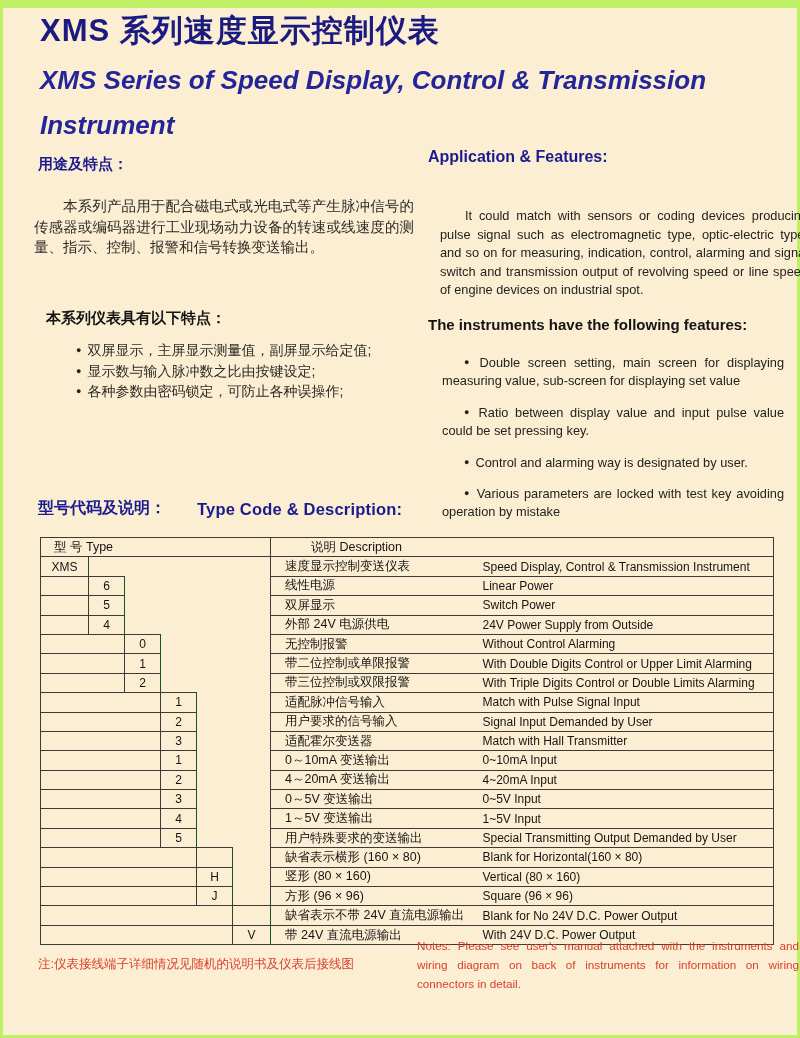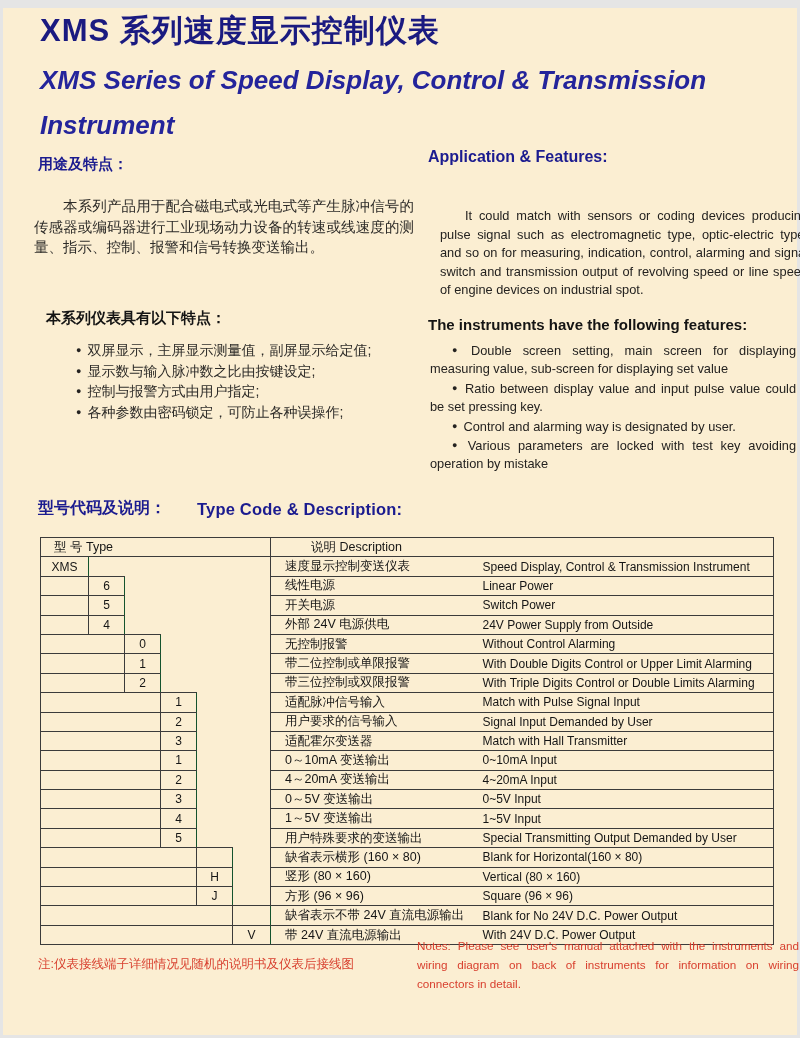--- a/index.html
+++ b/index.html
@@ -1,16 +1,16 @@
 <!DOCTYPE html>
 <html><head>
 <meta charset="utf-8">
 <style>
   html,body{margin:0;padding:0;background:#ffffff;}
-  .page{position:relative;width:800px;height:1038px;background:#e5e5e5;overflow:hidden;
+  .page{position:relative;width:800px;height:1038px;background:#bef264;overflow:hidden;
         font-family:"Liberation Sans","DejaVu Sans",sans-serif;}
   .paper{position:absolute;left:3px;top:8px;width:794px;height:1027px;background:#FBEED2;}
   .abs{position:absolute;}
 
   
   .title-zh{left:40px;top:10px;font-size:31px;font-weight:bold;color:#1A1A80;letter-spacing:1px;white-space:nowrap;}
   .title-en{left:40px;top:58px;width:750px;font-size:26px;font-weight:bold;font-style:italic;
             color:#24249B;line-height:45px;letter-spacing:0px;}
 
   
@@ -20,21 +20,21 @@
   .h-purpose-zh{left:38px;top:155px;font-size:15px;}
   .p-purpose-zh{left:34px;top:196px;width:380px;font-size:14.5px;line-height:20.6px;color:#2D2B28;
                 text-align:justify;text-indent:29px;}
   .h-purpose-en{left:428px;top:148px;font-size:16px;}
   .p-purpose-en{left:428px;top:195px;width:368px;font-size:12.8px;line-height:18.6px;color:#242220;
                 text-align:justify;text-indent:25px;}
 
   .h-feat-zh{left:46px;top:309px;font-size:15px;}
   .list-zh{left:76px;top:340px;width:340px;font-size:14px;line-height:20.7px;color:#2D2B28;}
   .list-en{left:430px;top:341px;width:366px;font-size:12.8px;line-height:18.4px;color:#242220;text-align:justify;}
-  .list-en p{margin:0;text-indent:22px;}
+  .list-en p{margin:12px;text-indent:22px;}
   .blt{font-size:9px;vertical-align:2px;margin-right:6px;color:#242220;}
 
   .h-typecode-zh{left:38px;top:498px;font-size:16px;}
   .h-typecode-en{left:197px;top:500px;font-size:16.5px;letter-spacing:0.2px;}
 
   
   .type-table{left:40px;top:537px;border-collapse:collapse;table-layout:fixed;width:733px;
               font-size:12px;color:#151515;border:1px solid #3B3B3B;}
   .type-table td,.type-table th{height:18.4px;padding:0;vertical-align:middle;font-weight:normal;
               overflow:hidden;white-space:nowrap;}
@@ -64,21 +64,20 @@
   <div class="abs h-navy h-purpose-zh">用途及特点：</div>
   <p class="abs p-purpose-zh" style="margin:0;">本系列产品用于配合磁电式或光电式等产生脉冲信号的传感器或编码器进行工业现场动力设备的转速或线速度的测量、指示、控制、报警和信号转换变送输出。</p>
 
   <div class="abs h-navy h-purpose-en">Application &amp; Features:</div>
   <p class="abs p-purpose-en" style="margin:12px;">It could match with sensors or coding devices producing pulse signal such as electromagnetic type, optic-electric type, and so on for measuring, indication, control, alarming and signal switch and transmission output of revolving speed or line speed of engine devices on industrial spot.</p>
 
   <div class="abs h-black h-feat-zh">本系列仪表具有以下特点：</div>
   <div class="abs list-zh">
     <div><span class="blt">●</span><span>双屏显示，主屏显示测量值，副屏显示给定值;</span></div>
     <div><span class="blt">●</span><span>显示数与输入脉冲数之比由按键设定;</span></div>
-    <div><span class="blt">●</span><span>控制与报警方式由用户指定;</span></div>
     <div><span class="blt">●</span><span>各种参数由密码锁定，可防止各种误操作;</span></div>
   </div>
 
   <div class="abs h-black h-feat-en" style="left:428px;top:316px;font-size:15px;">The instruments have the following features:</div>
   <div class="abs list-en">
     <p><span class="blt">●</span><span>Double screen setting, main screen for displaying measuring value, sub-screen for displaying set value</span></p>
     <p><span class="blt">●</span><span>Ratio between display value and input pulse value could be set pressing key.</span></p>
     <p><span class="blt">●</span><span>Control and alarming way is designated by user.</span></p>
     <p><span class="blt">●</span><span>Various parameters are locked with test key avoiding operation by mistake</span></p>
   </div>
@@ -124,21 +123,21 @@
           <td class="dzh hb">线性电源</td>
           <td class="den hb">Linear Power</td>
         </tr>
         <tr>
           <td class="hb"></td>
           <td class="active hb">5</td>
           <td></td>
           <td></td>
           <td></td>
           <td></td>
-          <td class="dzh hb">开关电源</td>
+          <td class="dzh hb">双屏显示</td>
           <td class="den hb">Switch Power</td>
         </tr>
         <tr>
           <td class="hb"></td>
           <td class="active hb">4</td>
           <td class="hb"></td>
           <td></td>
           <td></td>
           <td></td>
           <td class="dzh hb">外部 24V 电源供电</td>

